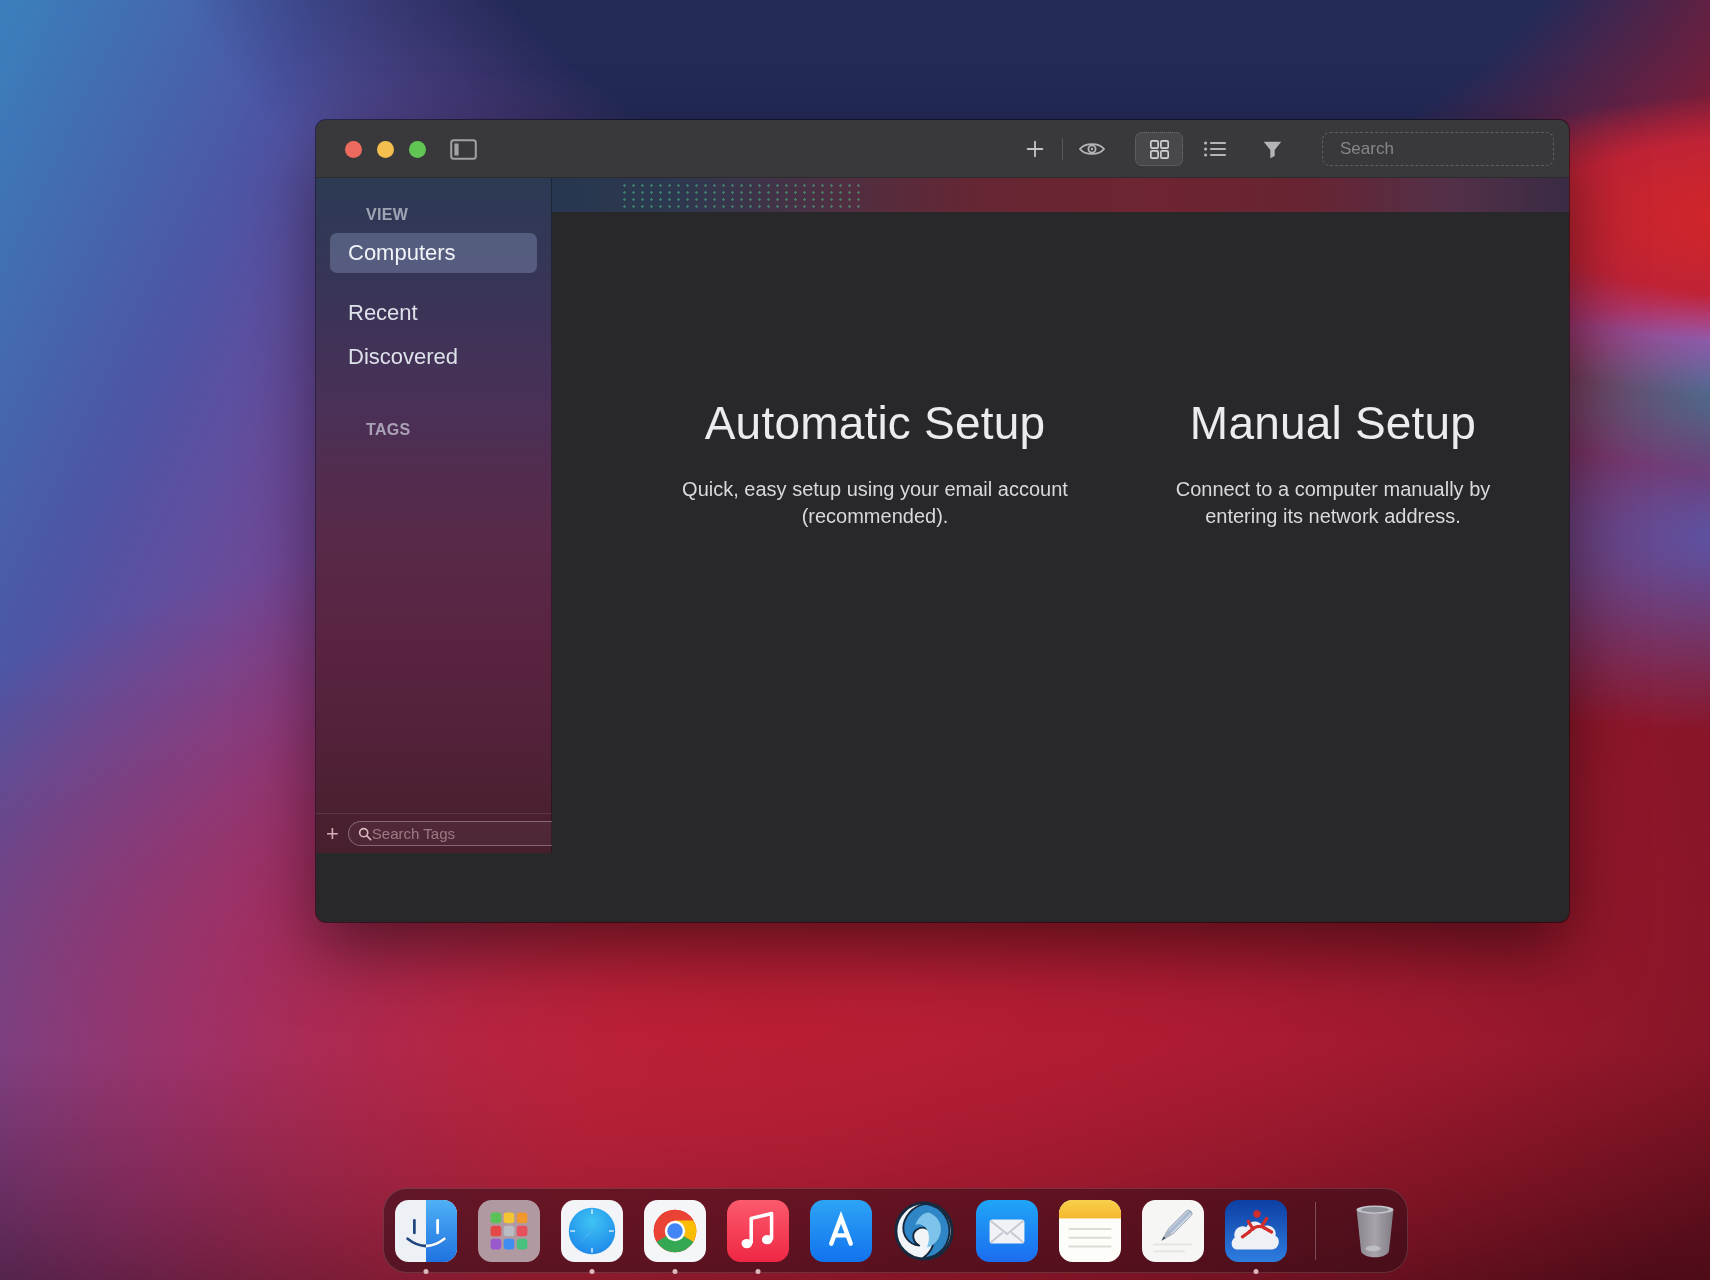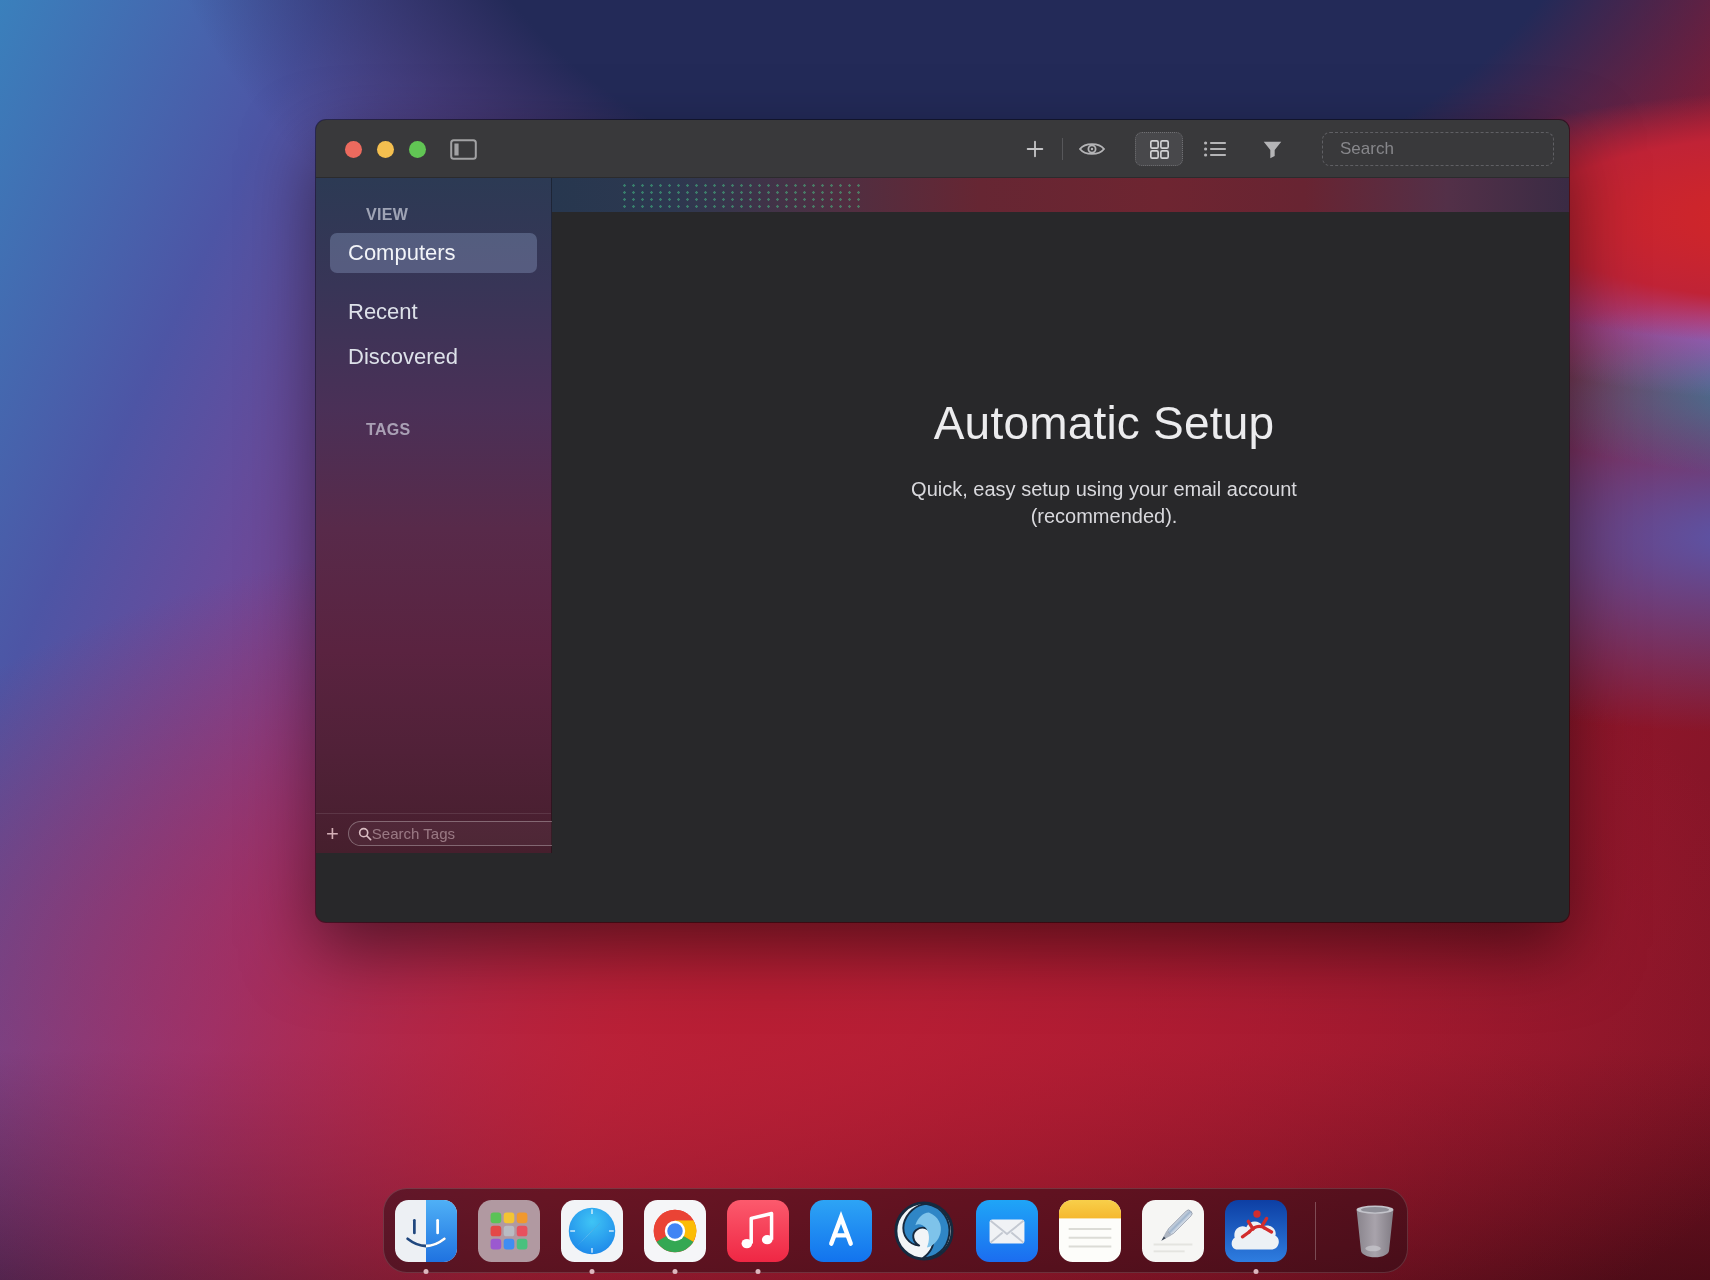--- a/index.html
+++ b/index.html
@@ -72,21 +72,21 @@
   .side-header { position:absolute; font-size:16px; font-weight:bold; letter-spacing:0.3px; color:rgba(228,230,240,0.62); }
   .side-header.view { left:50px; top:28px; }
   .side-header.tags { left:50px; top:243px; }
   .side-item {
     position:absolute; left:14px; right:14px; height:40px;
     border-radius:7px; display:flex; align-items:center; padding-left:18px;
     font-size:22px; color:#dde1e9; cursor:default;
   }
   .side-item.selected { background:rgba(156,174,215,0.32); color:#f2f4f8; }
   .si-0 { top:55px; }
-  .si-1 { top:107px;align-items:flex-end; }
+  .si-1 { top:115px; }
   .si-2 { top:159px; }
 
   .sidebar-footer {
     position:absolute; left:0; right:0; bottom:0; height:40px;
     border-top:1px solid rgba(255,255,255,0.10);
     display:flex; align-items:center; padding:0 8px 0 10px; gap:9px;
   }
   .add-tag { width:22px; height:22px; border:none; background:transparent; color:#d3aeb6; font-size:22px; line-height:20px; cursor:default; }
   .tag-search {
     flex:1; height:25px; border:1px solid rgba(255,255,255,0.30); border-radius:13px;
@@ -236,20 +236,24 @@
 
       <div class="main">
         <div class="main-band">
           <div class="speckles"></div>
         </div>
 
         <div class="options">
           <div class="option">
             <div class="option-title">Automatic Setup</div>
             <div class="option-desc">Quick, easy setup using your email account (recommended).</div>
+          </div>
+          <div class="option">
+            <div class="option-title">Manual Setup</div>
+            <div class="option-desc">Connect to a computer manually by entering its network address.</div>
           </div>
         </div>
       </div>
     </div>
   </div>
 
   <div class="dock">
 
     <div class="dicon" title="Finder">
       <svg viewBox="0 0 64 64">

